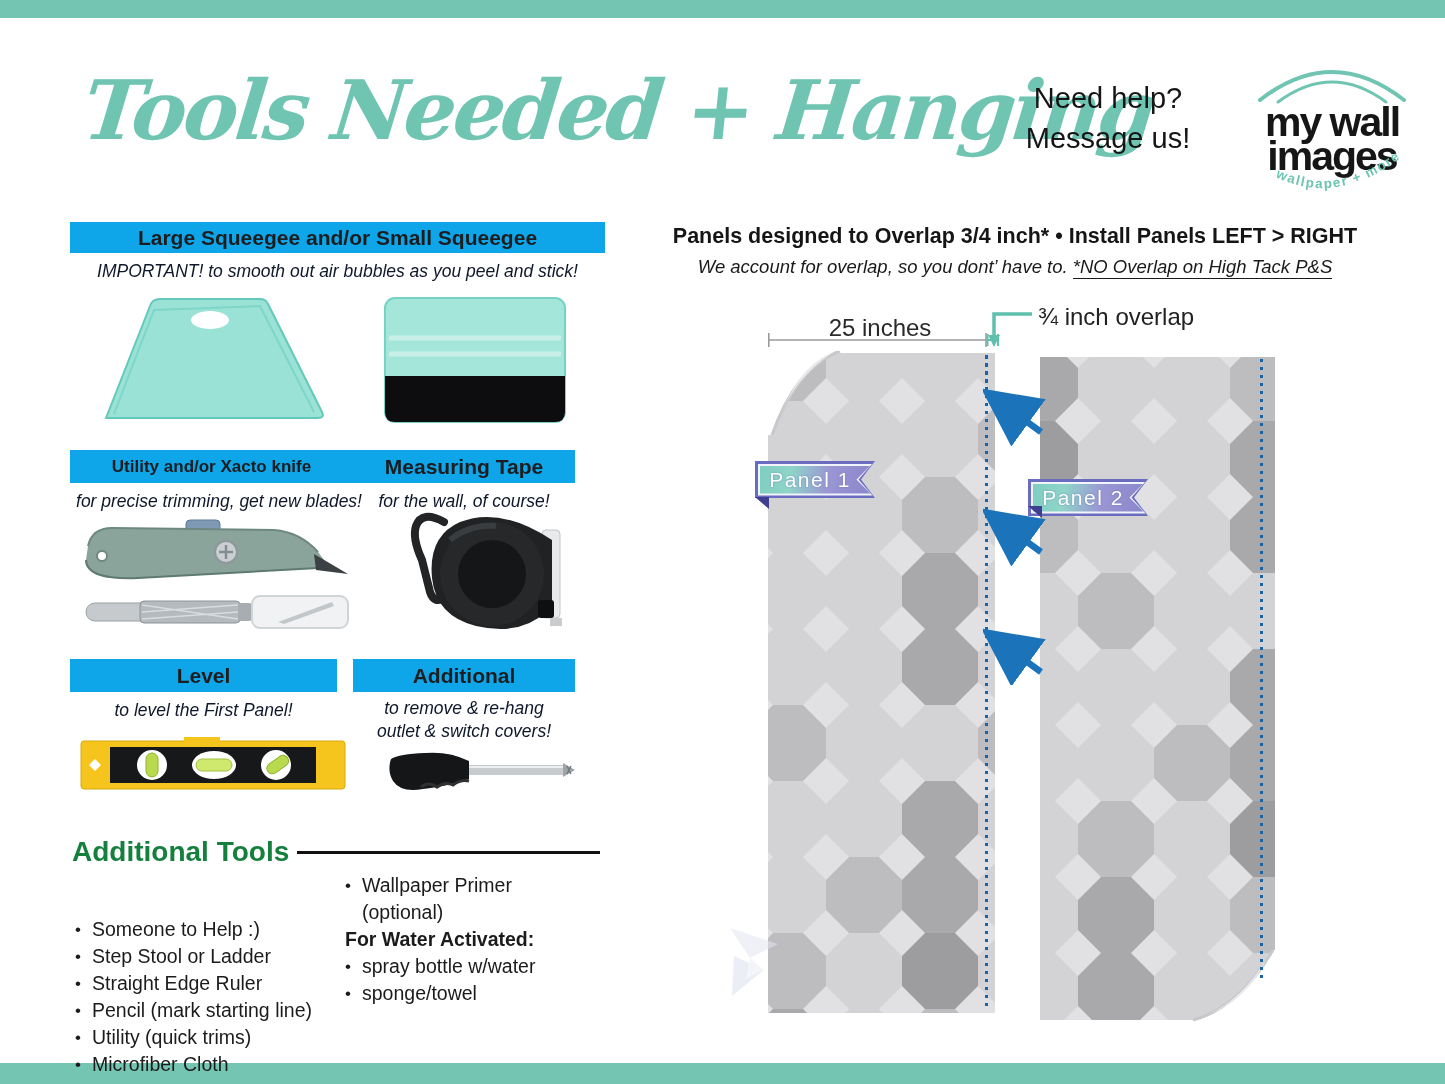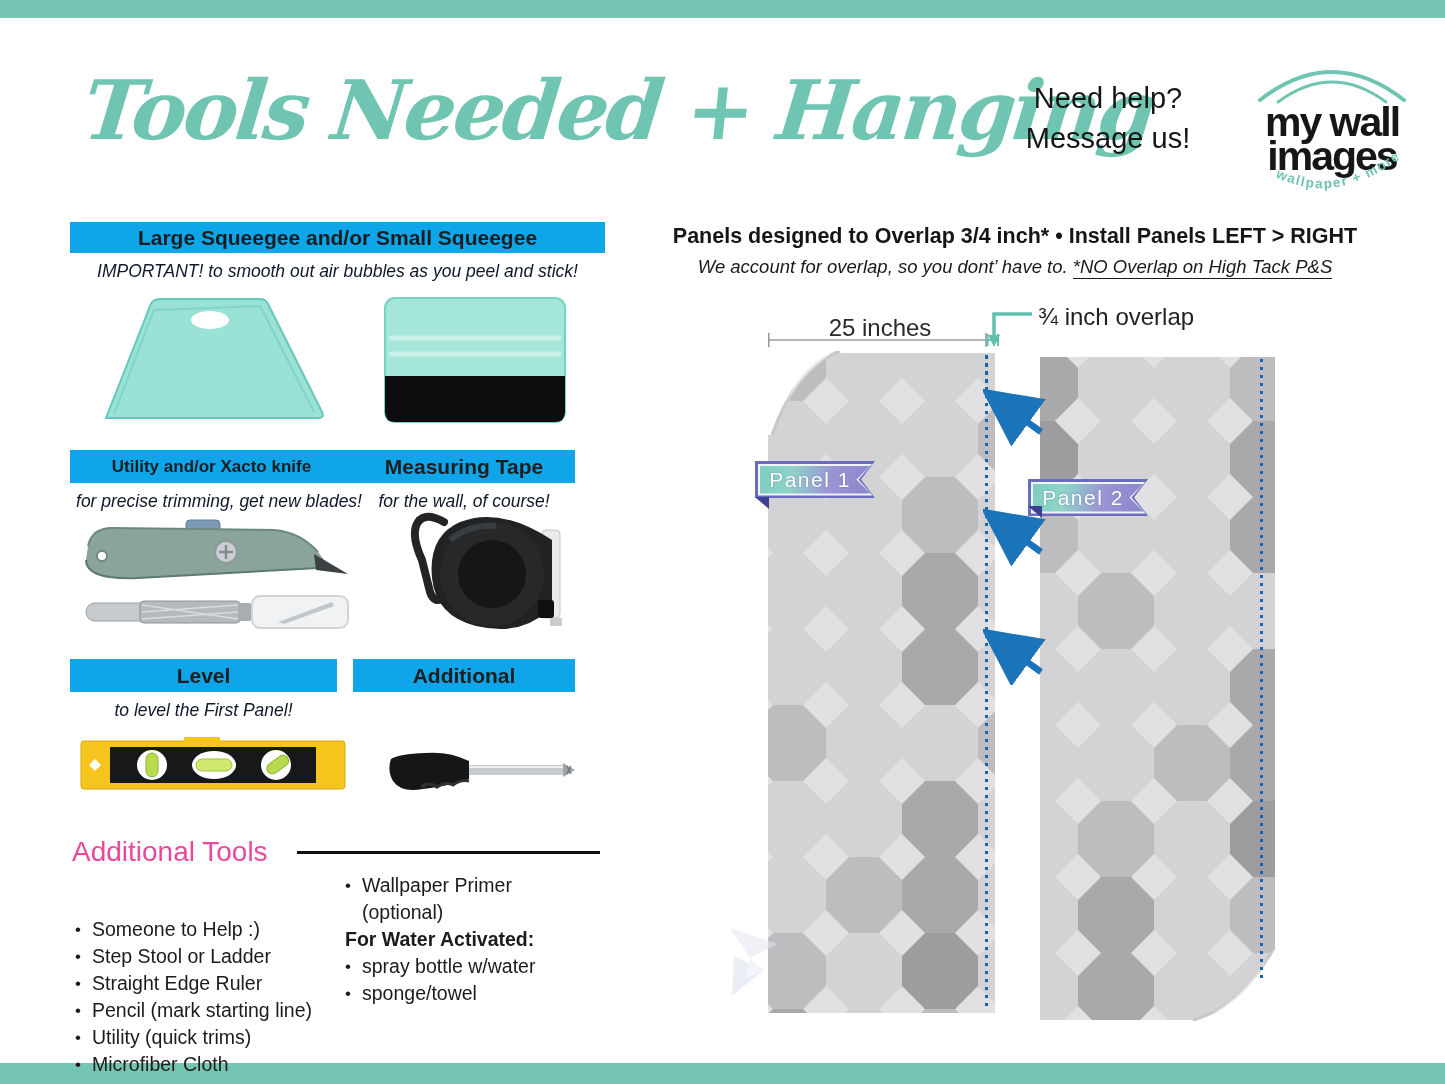--- a/index.html
+++ b/index.html
@@ -7,21 +7,21 @@
         font-family:"Liberation Sans",sans-serif;color:#1c1c1e;}
   .abs{position:absolute;}
   .teal-bar{background:#74c6b2;}
   
   .script-title{font-family:"DejaVu Serif",serif;font-style:italic;font-weight:bold;
     color:#6fc5b2;font-size:82px;letter-spacing:-3px;white-space:nowrap;transform:skewX(-6deg);}
   .help-text{font-size:29px;font-weight:500;color:#151515;text-align:center;line-height:40px;}
   
   .hdr-bar{background:#0ea5e9;text-align:center;font-weight:bold;color:#1d1d1f;}
   .note{font-style:italic;font-size:17.5px;color:#0f172a;text-align:center;line-height:23px;}
-  .addl-heading{font-size:28px;font-weight:normal;color:#ec4899;white-space:nowrap;}
+  .addl-heading{font-size:28px;font-weight:bold;color:#15803d;white-space:nowrap;}
   .addl-rule{background:#111;height:3px;}
   ul.tool-list{list-style:none;margin:0;padding:0;font-size:19.5px;color:#1b1b1b;}
   ul.tool-list li{line-height:27px;position:relative;padding-left:17px;}
   ul.tool-list li::before{content:"•";position:absolute;left:0;top:0;font-size:17px;color:#1b1b1b;}
   ul.tool-list li.no-bullet{padding-left:17px;}
   ul.tool-list li.no-bullet::before{content:"";}
   ul.tool-list li.bold-line{font-weight:bold;padding-left:0;}
   ul.tool-list li.bold-line::before{content:"";}
   
   .panels-headline{font-size:21.5px;font-weight:bold;color:#151515;text-align:center;white-space:nowrap;}
@@ -118,20 +118,24 @@
     <circle cx="100" cy="74" r="52" fill="#26282a"></circle>
     <circle cx="100" cy="74" r="34" fill="#151617"></circle>
     <path d="M 58,40 Q 78,24 104,26" fill="none" stroke="#3a3d40" stroke-width="6"></path>
     <rect x="146" y="100" width="16" height="18" rx="3" fill="#0e0f10"></rect>
     <rect x="158" y="118" width="12" height="8" fill="#caccce"></rect>
   </svg>
 
   <div class="abs hdr-bar" style="left:70px;top:659px;width:267px;height:33px;line-height:33px;font-size:21px;">Level</div>
   <div class="abs hdr-bar" style="left:353px;top:659px;width:222px;height:33px;line-height:33px;font-size:21px;">Additional</div>
   <div class="abs note" style="left:70px;top:699px;width:267px;">to level the First Panel!</div>
+  <div class="abs note" style="left:353px;top:697px;width:222px;">
+    <div>to remove &amp; re-hang</div>
+    <div>outlet &amp; switch covers!</div>
+  </div>
 
   <svg class="abs" style="left:80px;top:735px;" width="266" height="58" viewBox="0 0 266 58">
     <rect x="1" y="6" width="264" height="48" rx="3" fill="#f5c51e" stroke="#d8a90c"></rect>
     <rect x="104" y="2" width="36" height="8" fill="#f5c51e"></rect>
     <rect x="30" y="12" width="206" height="36" fill="#17181a"></rect>
     <path d="M 9,30 L 15,24 L 21,30 L 15,36 Z" fill="#ffffff"></path>
     <circle cx="72" cy="30" r="15" fill="#ffffff"></circle>
     <rect x="66" y="18" width="12" height="24" rx="6" fill="#b9d94e" stroke="#8fb32e"></rect>
     <ellipse cx="134" cy="30" rx="22" ry="14" fill="#ffffff"></ellipse>
     <rect x="116" y="24" width="36" height="12" rx="6" fill="#cfe86e" stroke="#9fc13e"></rect>

